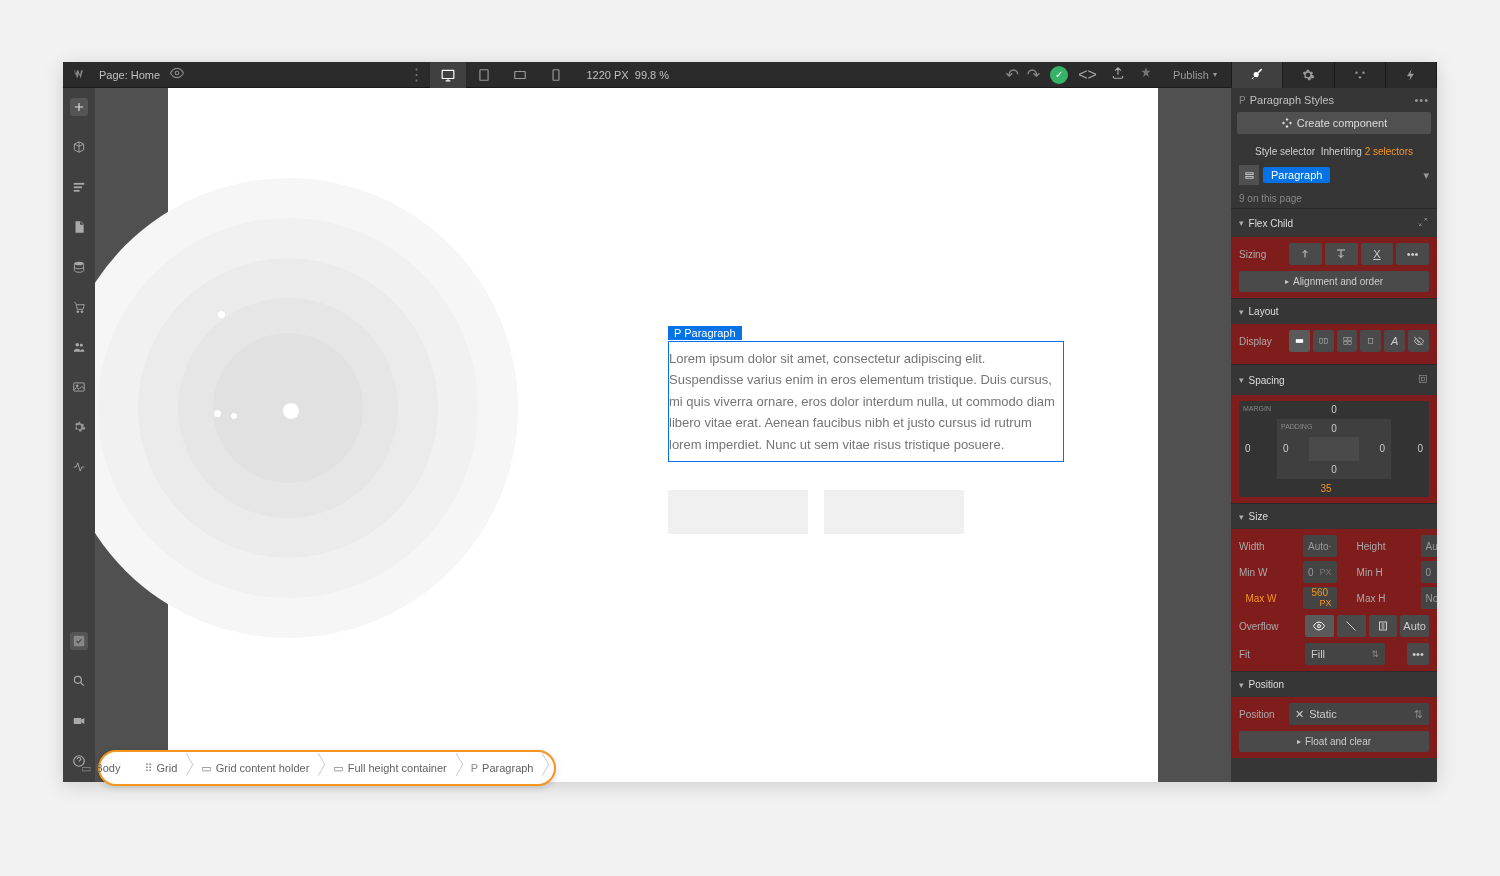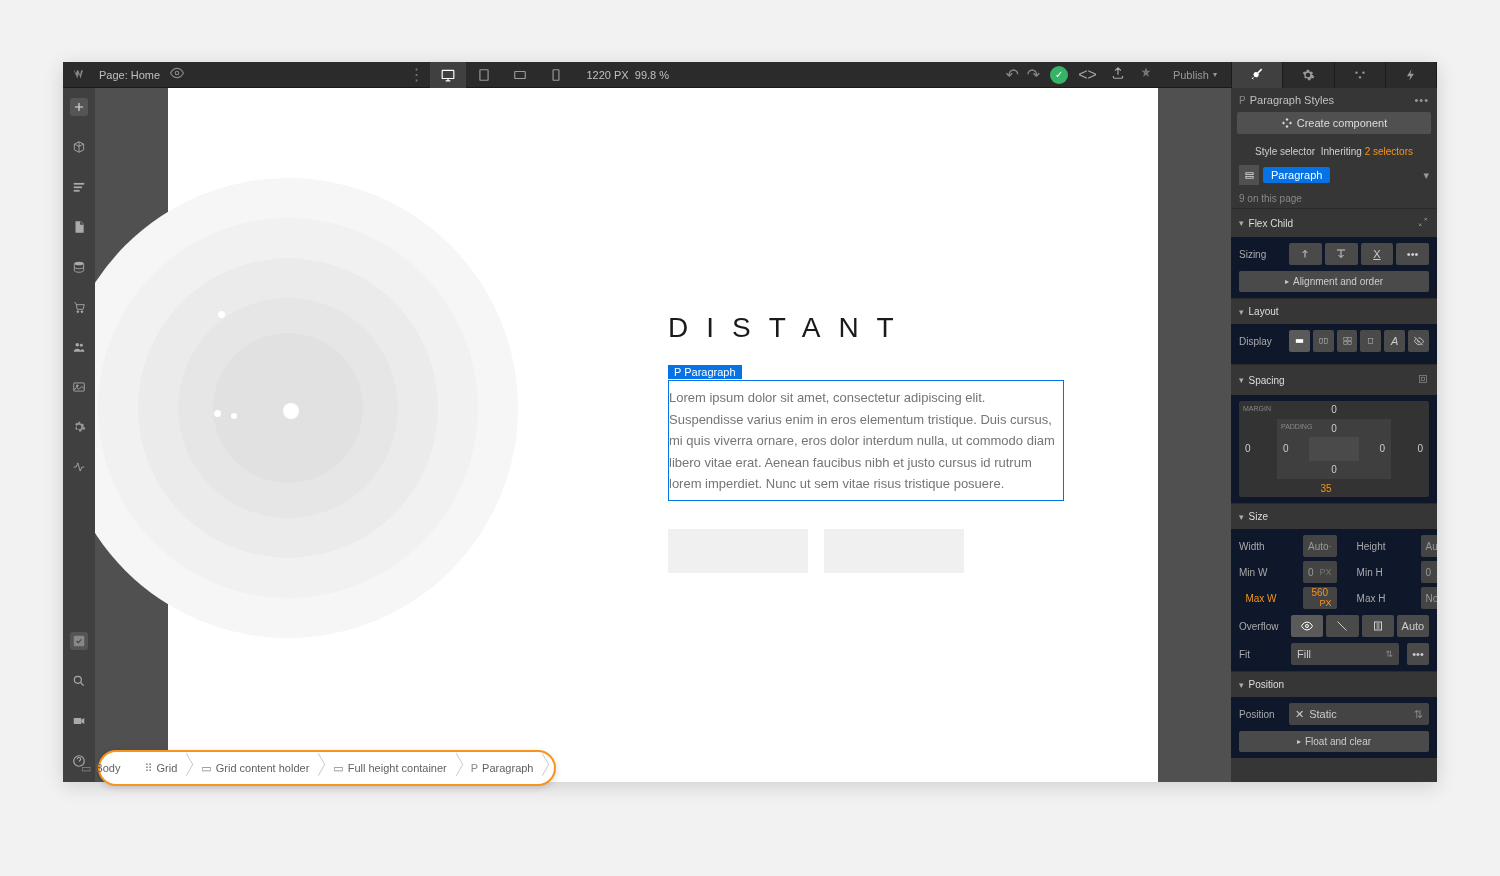--- a/index.html
+++ b/index.html
@@ -65,40 +65,40 @@
 .selector-pill-row { display:flex; align-items:center; padding:4px 8px; gap:4px; }
 .selector-icon { width:20px; height:20px; background:#505050; display:flex; align-items:center; justify-content:center; color:#ccc; }
 .selector-pill { background:#0572e6; color:#fff; padding:2px 8px; border-radius:2px; font-size:11px; }
 .selector-drop { margin-left:auto; color:#999; }
 .count-row { padding:4px 8px; color:#888; font-size:10px; }
 .section { border-top:1px solid #2a2a2a; }
 .section-header { display:flex; align-items:center; padding:7px 8px; background:#363636; cursor:pointer; }
 .section-header .chev { margin-right:5px; color:#aaa; font-size:9px; }
 .section-header .title { color:#ddd; font-size:10px; }
 .section-header .extra { margin-left:auto; color:#888; }
-.section-body { padding:6px 8px; background:#0f172a; }
+.section-body { padding:6px 8px; background:#7f1d1d; }
 .prop-row { display:flex; align-items:center; gap:6px; margin-bottom:6px; }
 .prop-label { color:#aaa; font-size:10px; width:44px; }
 .prop-label.hl { color:#f7941e;text-align:center; }
 .icon-btn-group { display:flex; gap:3px; flex:1; }
 .icon-btn { flex:1; height:22px; background:#4a4a4a; display:flex; align-items:center; justify-content:center; color:#ccc; cursor:pointer; font-size:11px; border-radius:2px; }
 .icon-btn.active { background:#5a5a5a; color:#fff; }
 .align-btn { width:100%; background:#4a4a4a; text-align:center; padding:5px; font-size:10px; color:#ccc; cursor:pointer; display:flex; align-items:center; justify-content:center; gap:4px; border-radius:2px; }
 .spacing-box { position:relative; height:96px; background:#333; border-radius:2px; }
 .spacing-box .sb-margin { position:absolute; inset:0; }
 .spacing-box .sb-padding { position:absolute; left:38px; right:38px; top:18px; bottom:18px; background:#3f3f3f; }
 .spacing-box .sb-inner { position:absolute; left:70px; right:70px; top:36px; bottom:36px; background:#4a4a4a; }
 .sb-label { position:absolute; font-size:7px; color:#888; text-transform:uppercase; }
 .sb-val { position:absolute; font-size:10px; color:#ccc; text-align:center; }
 .sb-val.hl { color:#f7941e; }
 .size-grid { display:grid; grid-template-columns:44px 1fr 44px 1fr; gap:4px 20px; align-items:center; }
 .size-grid .inp { height:22px; background:#444; display:flex; align-items:center; padding:0 5px; color:#999; font-size:10px; border-radius:2px; }
 .size-grid .inp.hl { color:#f7941e;flex-direction:column; }
 .size-grid .unit { margin-left:auto; color:#777; font-size:9px; }
-.overflow-row, .fit-row { display:flex; align-items:center; gap:8px; margin-top:6px; }
+.overflow-row, .fit-row { display:flex; align-items:center; gap:22px; margin-top:6px; }
 .overflow-row .btns, .pos-row .btns { display:flex; gap:3px; flex:1; }
 .fit-select { flex:1; height:22px; background:#444; display:flex; align-items:center; padding:0 6px; color:#ccc; border-radius:2px; }
 .fit-select .dd { margin-left:auto; color:#888; font-size:9px; }
 .pos-row { display:flex; align-items:center; gap:6px; }
 .pos-select { flex:1; height:22px; background:#444; display:flex; align-items:center; padding:0 6px; color:#ccc; border-radius:2px; gap:5px; }
 .pos-select .dd { margin-left:auto; color:#888; }
 .float-btn { width:100%; background:#4a4a4a; text-align:center; padding:5px; font-size:10px; color:#ccc; margin-top:6px; display:flex; align-items:center; justify-content:center; gap:4px; border-radius:2px; }
 
 .breadcrumb-bar { position:absolute; left:63px; bottom:94px; height:28px; display:flex; align-items:center; width: 1168px; }
 .breadcrumb-highlight { position:absolute; left:98px; bottom:90px; width:458px; height:36px; border:2px solid #f7941e; border-radius:18px; box-shadow: 0 2px 6px rgba(0,0,0,0.15); background:#fff; z-index:1; }
@@ -298,21 +298,20 @@
           <div class="orbit-circle orbit-c4"></div>
           <div class="orbit-circle orbit-c5"></div>
           <div class="orbit-dot od1"></div>
           <div class="orbit-dot od2"></div>
           <div class="orbit-dot od3"></div>
           <div class="orbit-dot od4"></div>
           <div class="orbit-dot od5"></div>
         </div>
         <div class="canvas-content">
           <div class="canvas-title">
-            <div>DISTANT</div>
           </div>
           <div class="para-tag">P  Paragraph</div>
           <div class="canvas-para">Lorem ipsum dolor sit amet, consectetur adipiscing elit. Suspendisse varius enim in eros elementum tristique. Duis cursus, mi quis viverra ornare, eros dolor interdum nulla, ut commodo diam libero vitae erat. Aenean faucibus nibh et justo cursus id rutrum lorem imperdiet. Nunc ut sem vitae risus tristique posuere.</div>
           <div class="canvas-buttons">
             <div class="btn-placeholder"></div>
             <div class="btn-placeholder"></div>
           </div>
         </div>
       </div>
     </div>

